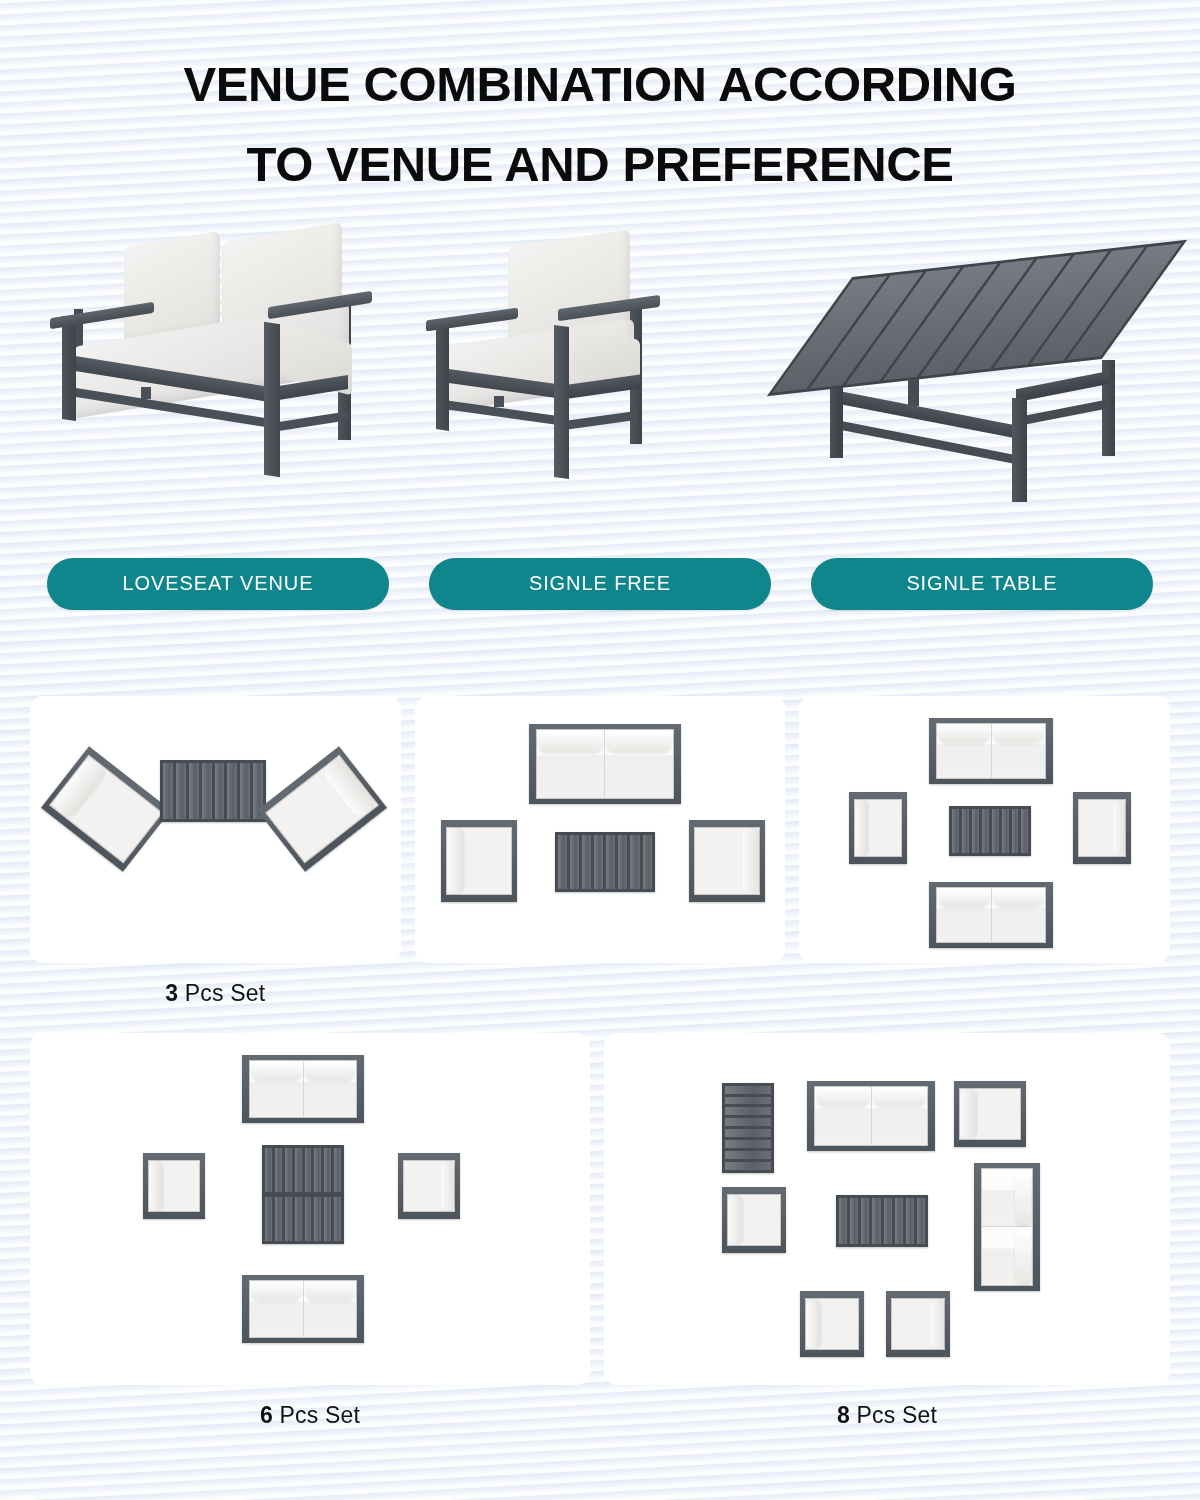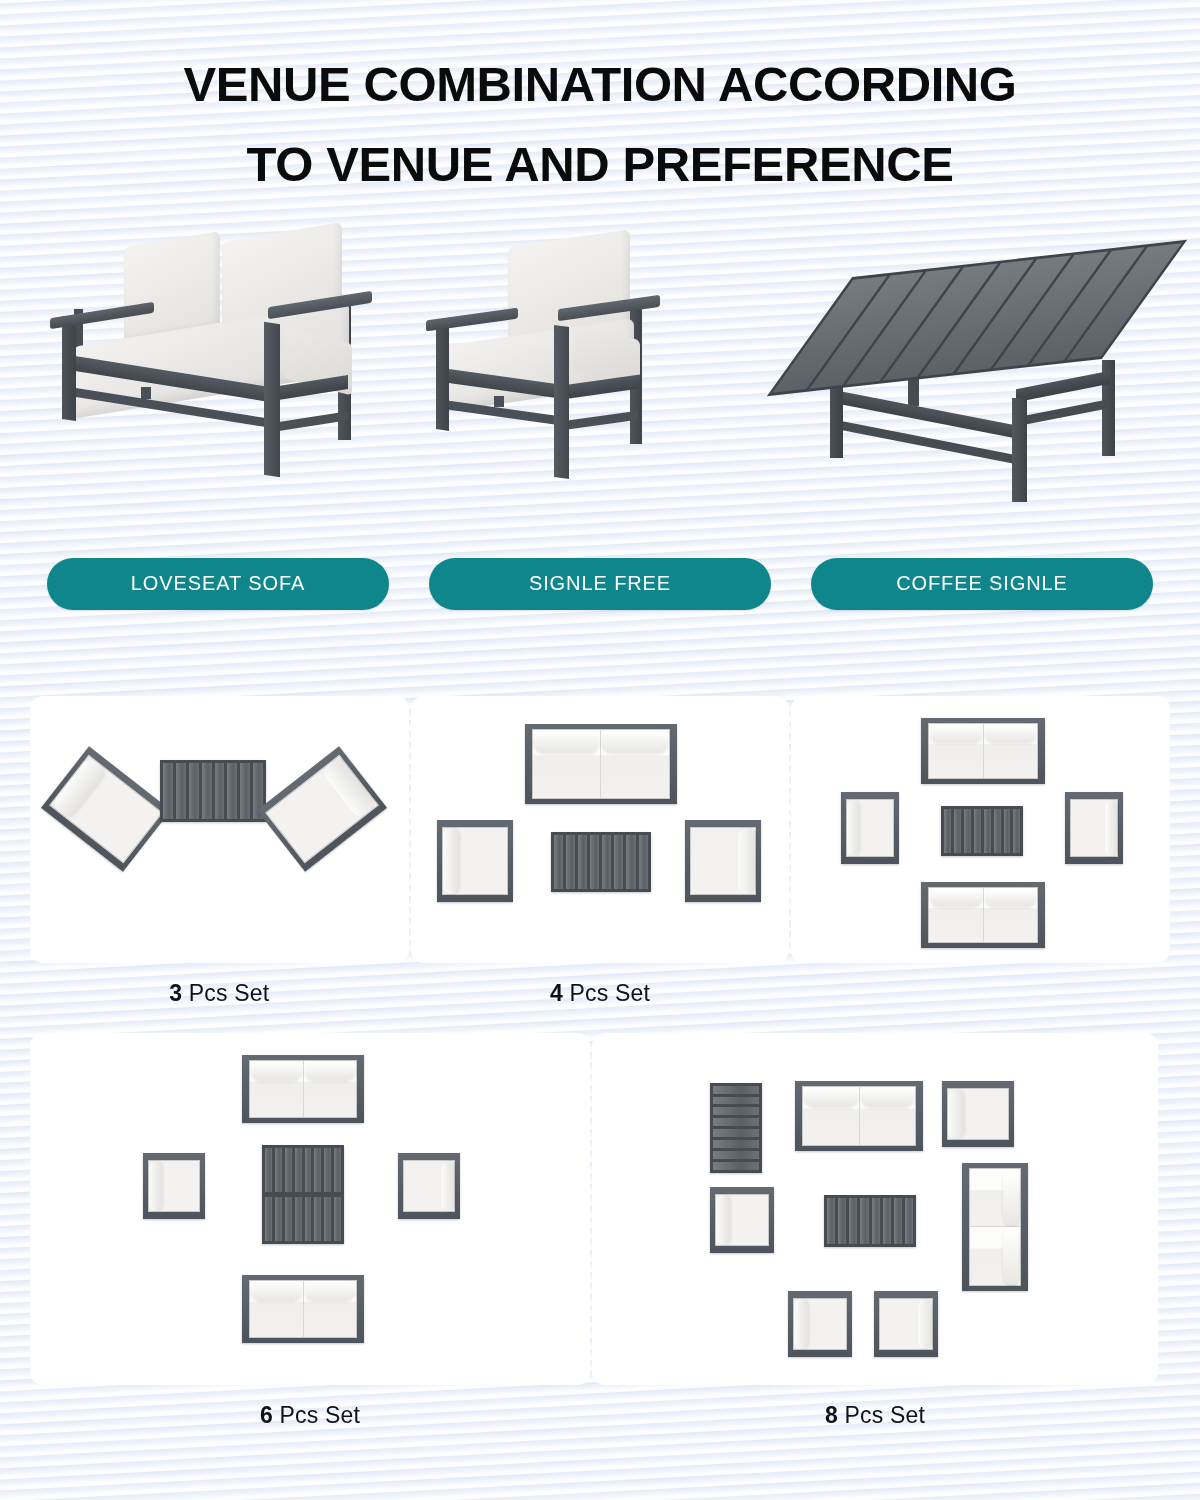--- a/index.html
+++ b/index.html
@@ -86,21 +86,21 @@
     font-weight: 500;
     letter-spacing: 0.9px;
     box-shadow: 0 1px 2px rgba(0,0,0,0.10);
   }
 
   
   .combo-grid {
     margin-top: 86px;
     padding: 0 30px;
   }
-  .combo-row { display: flex; gap: 2px; }
+  .combo-row { display: flex; gap: 14px; }
   .combo-row.r2 { margin-top: 26px; }
 
   .combo-item { display: flex; flex-direction: column; }
   .combo-item.w3 { flex: 1; }
   .combo-item.w2a { width: 560px; }
   .combo-item.w2b { width: 566px; }
 
   .card {
     background: #ffffff;
     border-radius: 13px;
@@ -356,23 +356,23 @@
             <div class="pt-slat"></div>
           <div class="pt-slat"></div>
             <div class="pt-slat"></div>
             <div class="pt-slat"></div>
         </div>
       </div>
     </div>
   </div>
 
   <div class="pill-row">
-    <div class="pill">LOVESEAT SOFA</div>
+    <div class="pill">LOVESEAT VENUE</div>
     <div class="pill">SIGNLE FREE</div>
-    <div class="pill">COFFEE SIGNLE</div>
+    <div class="pill">SIGNLE TABLE</div>
   </div>
 
   <div class="combo-grid">
 
     <div class="combo-row r1">
 
       <div class="combo-item w3">
         <div class="card h1">
 
           <div class="td td-chair" style="left:24px; top:74px; width:104px; height:78px; transform:rotate(38deg);">
@@ -425,23 +425,20 @@
               <div class="slat"></div>
             <div class="slat"></div>
               <div class="slat"></div>
           </div>
           <div class="td td-chair" style="left:274px; top:124px; width:76px; height:82px;">
             <div class="inner">
                 <div class="bolster right"></div>
               </div>
           </div>
         </div>
-        <div class="caption">
-          <span class="num">4</span><span class="lbl"> Pcs Set</span>
-        </div>
       </div>
 
       <div class="combo-item w3">
         <div class="card h1">
           <div class="td td-sofa" style="left:130px; top:22px; width:124px; height:66px;">
             <div class="inner">
                 <div class="cush"></div>
                 <div class="cush"></div>
               </div>
           </div>

